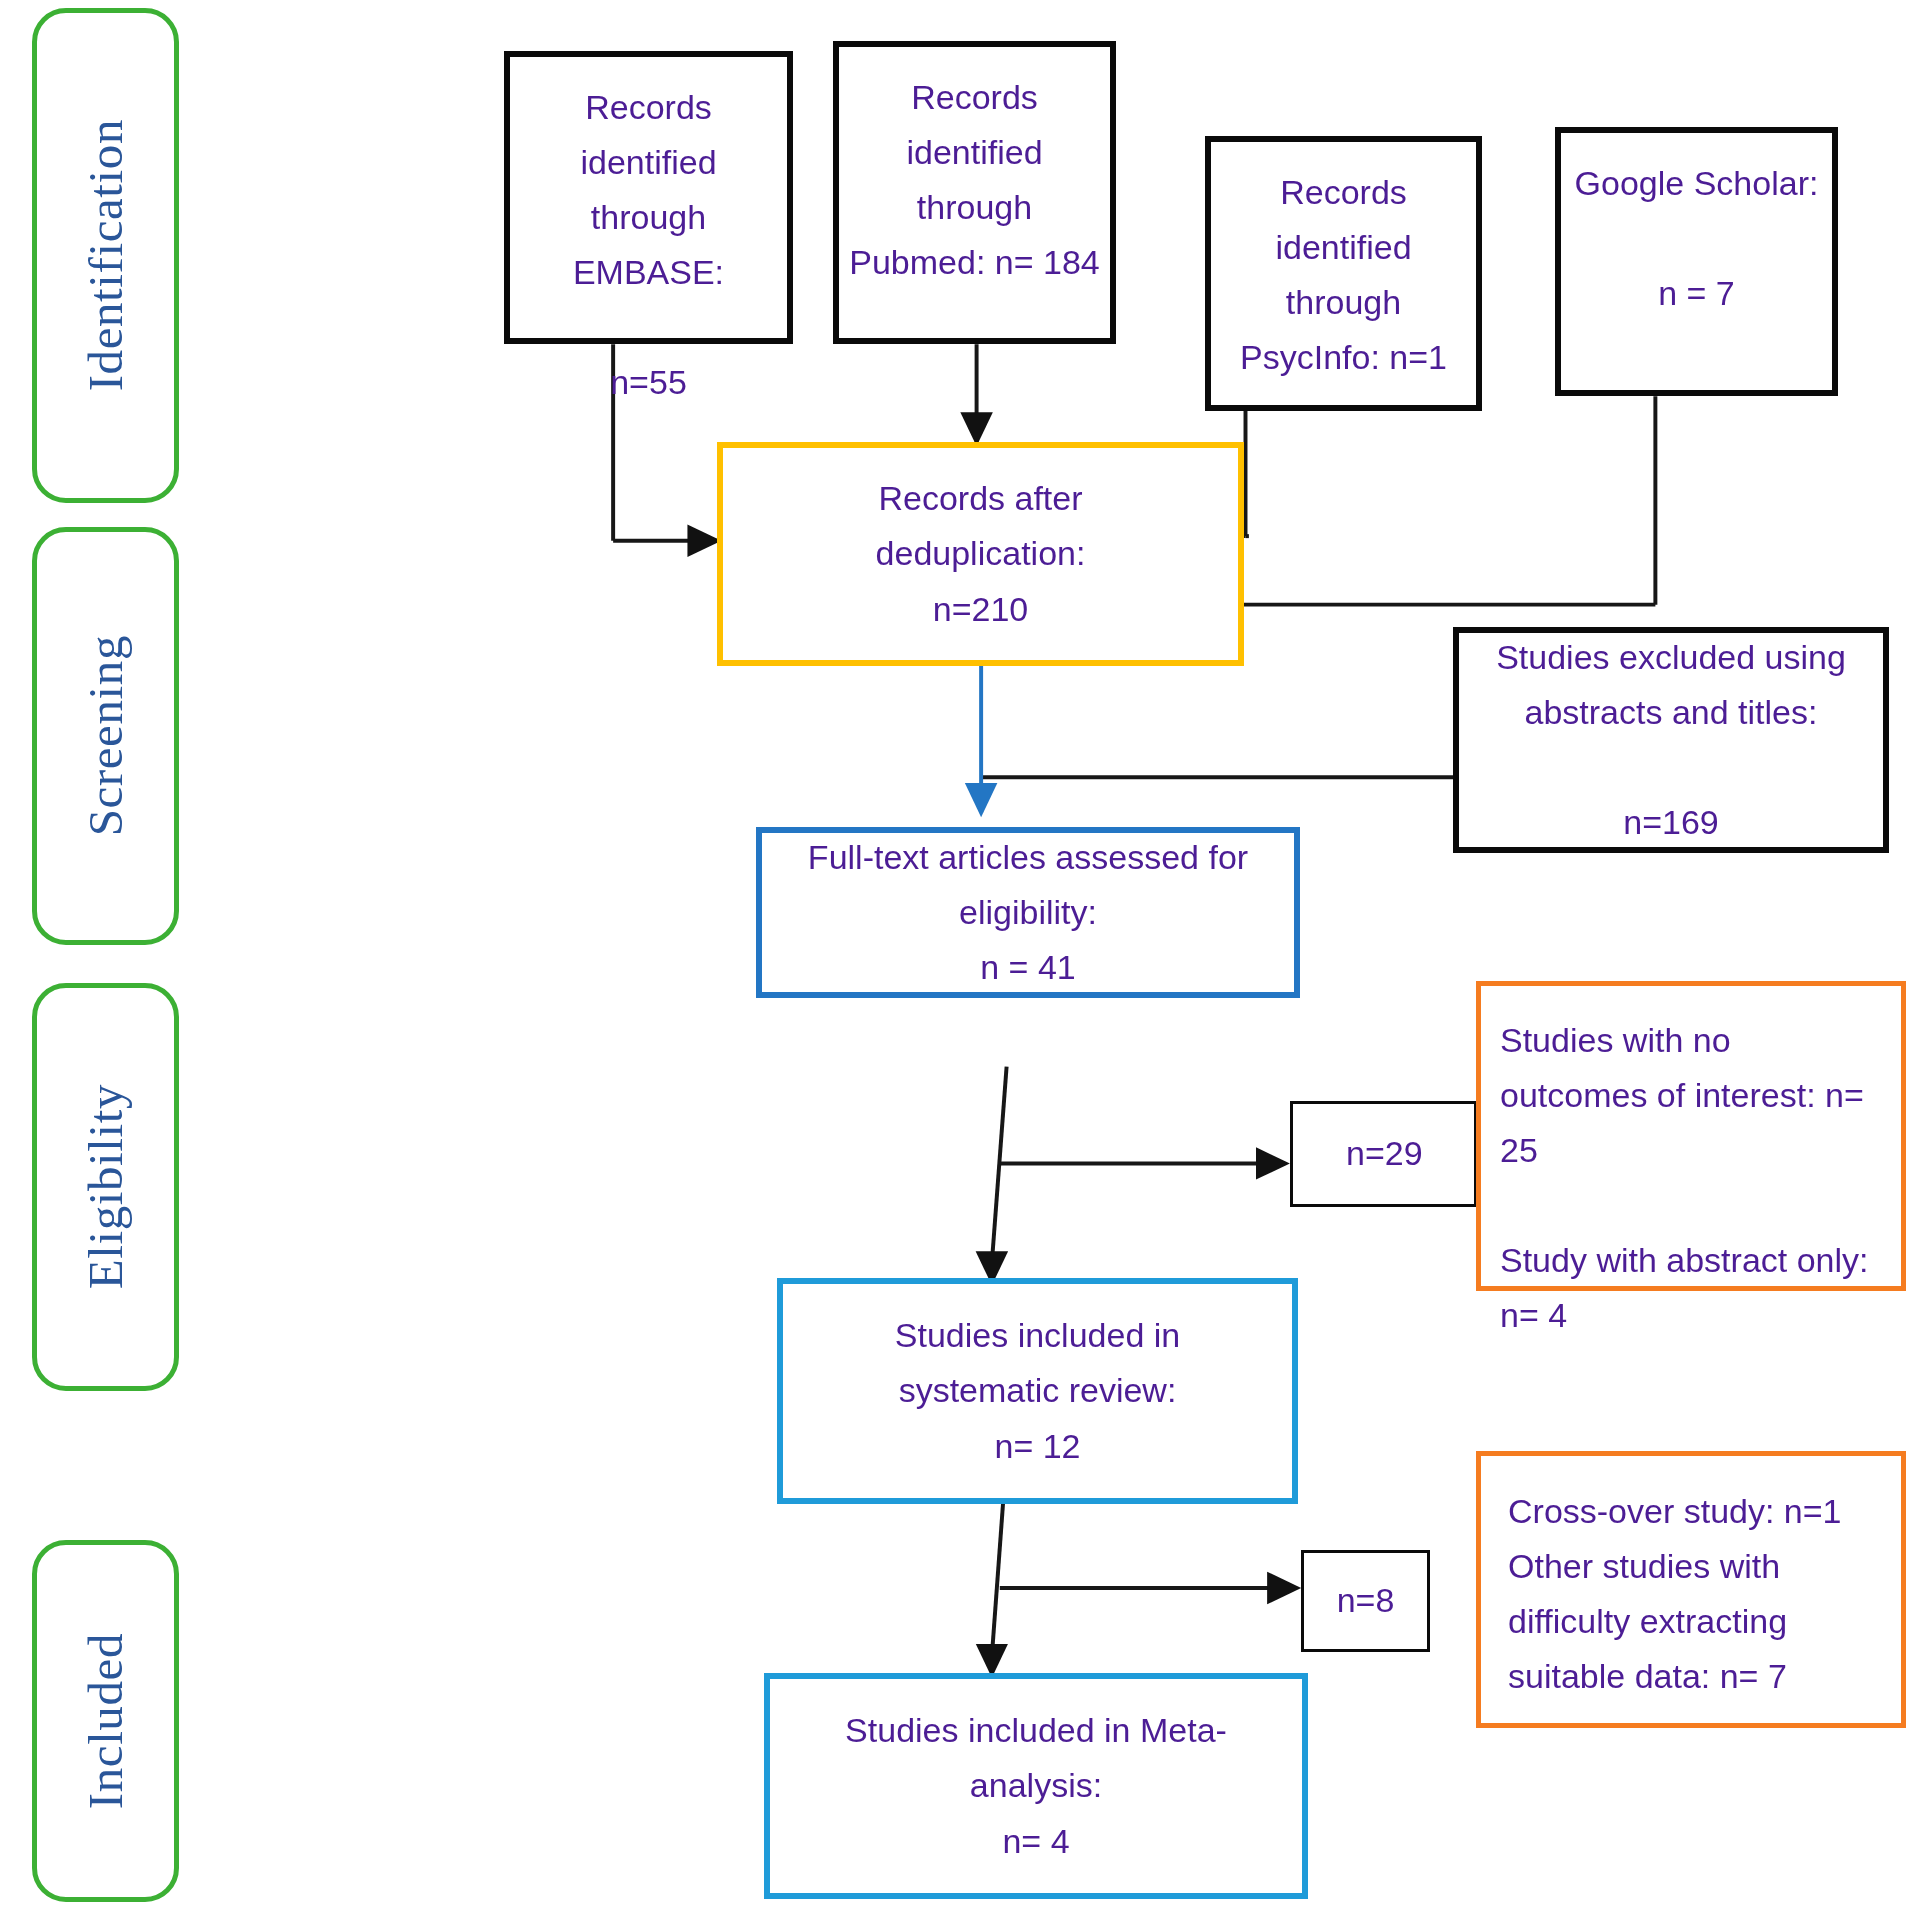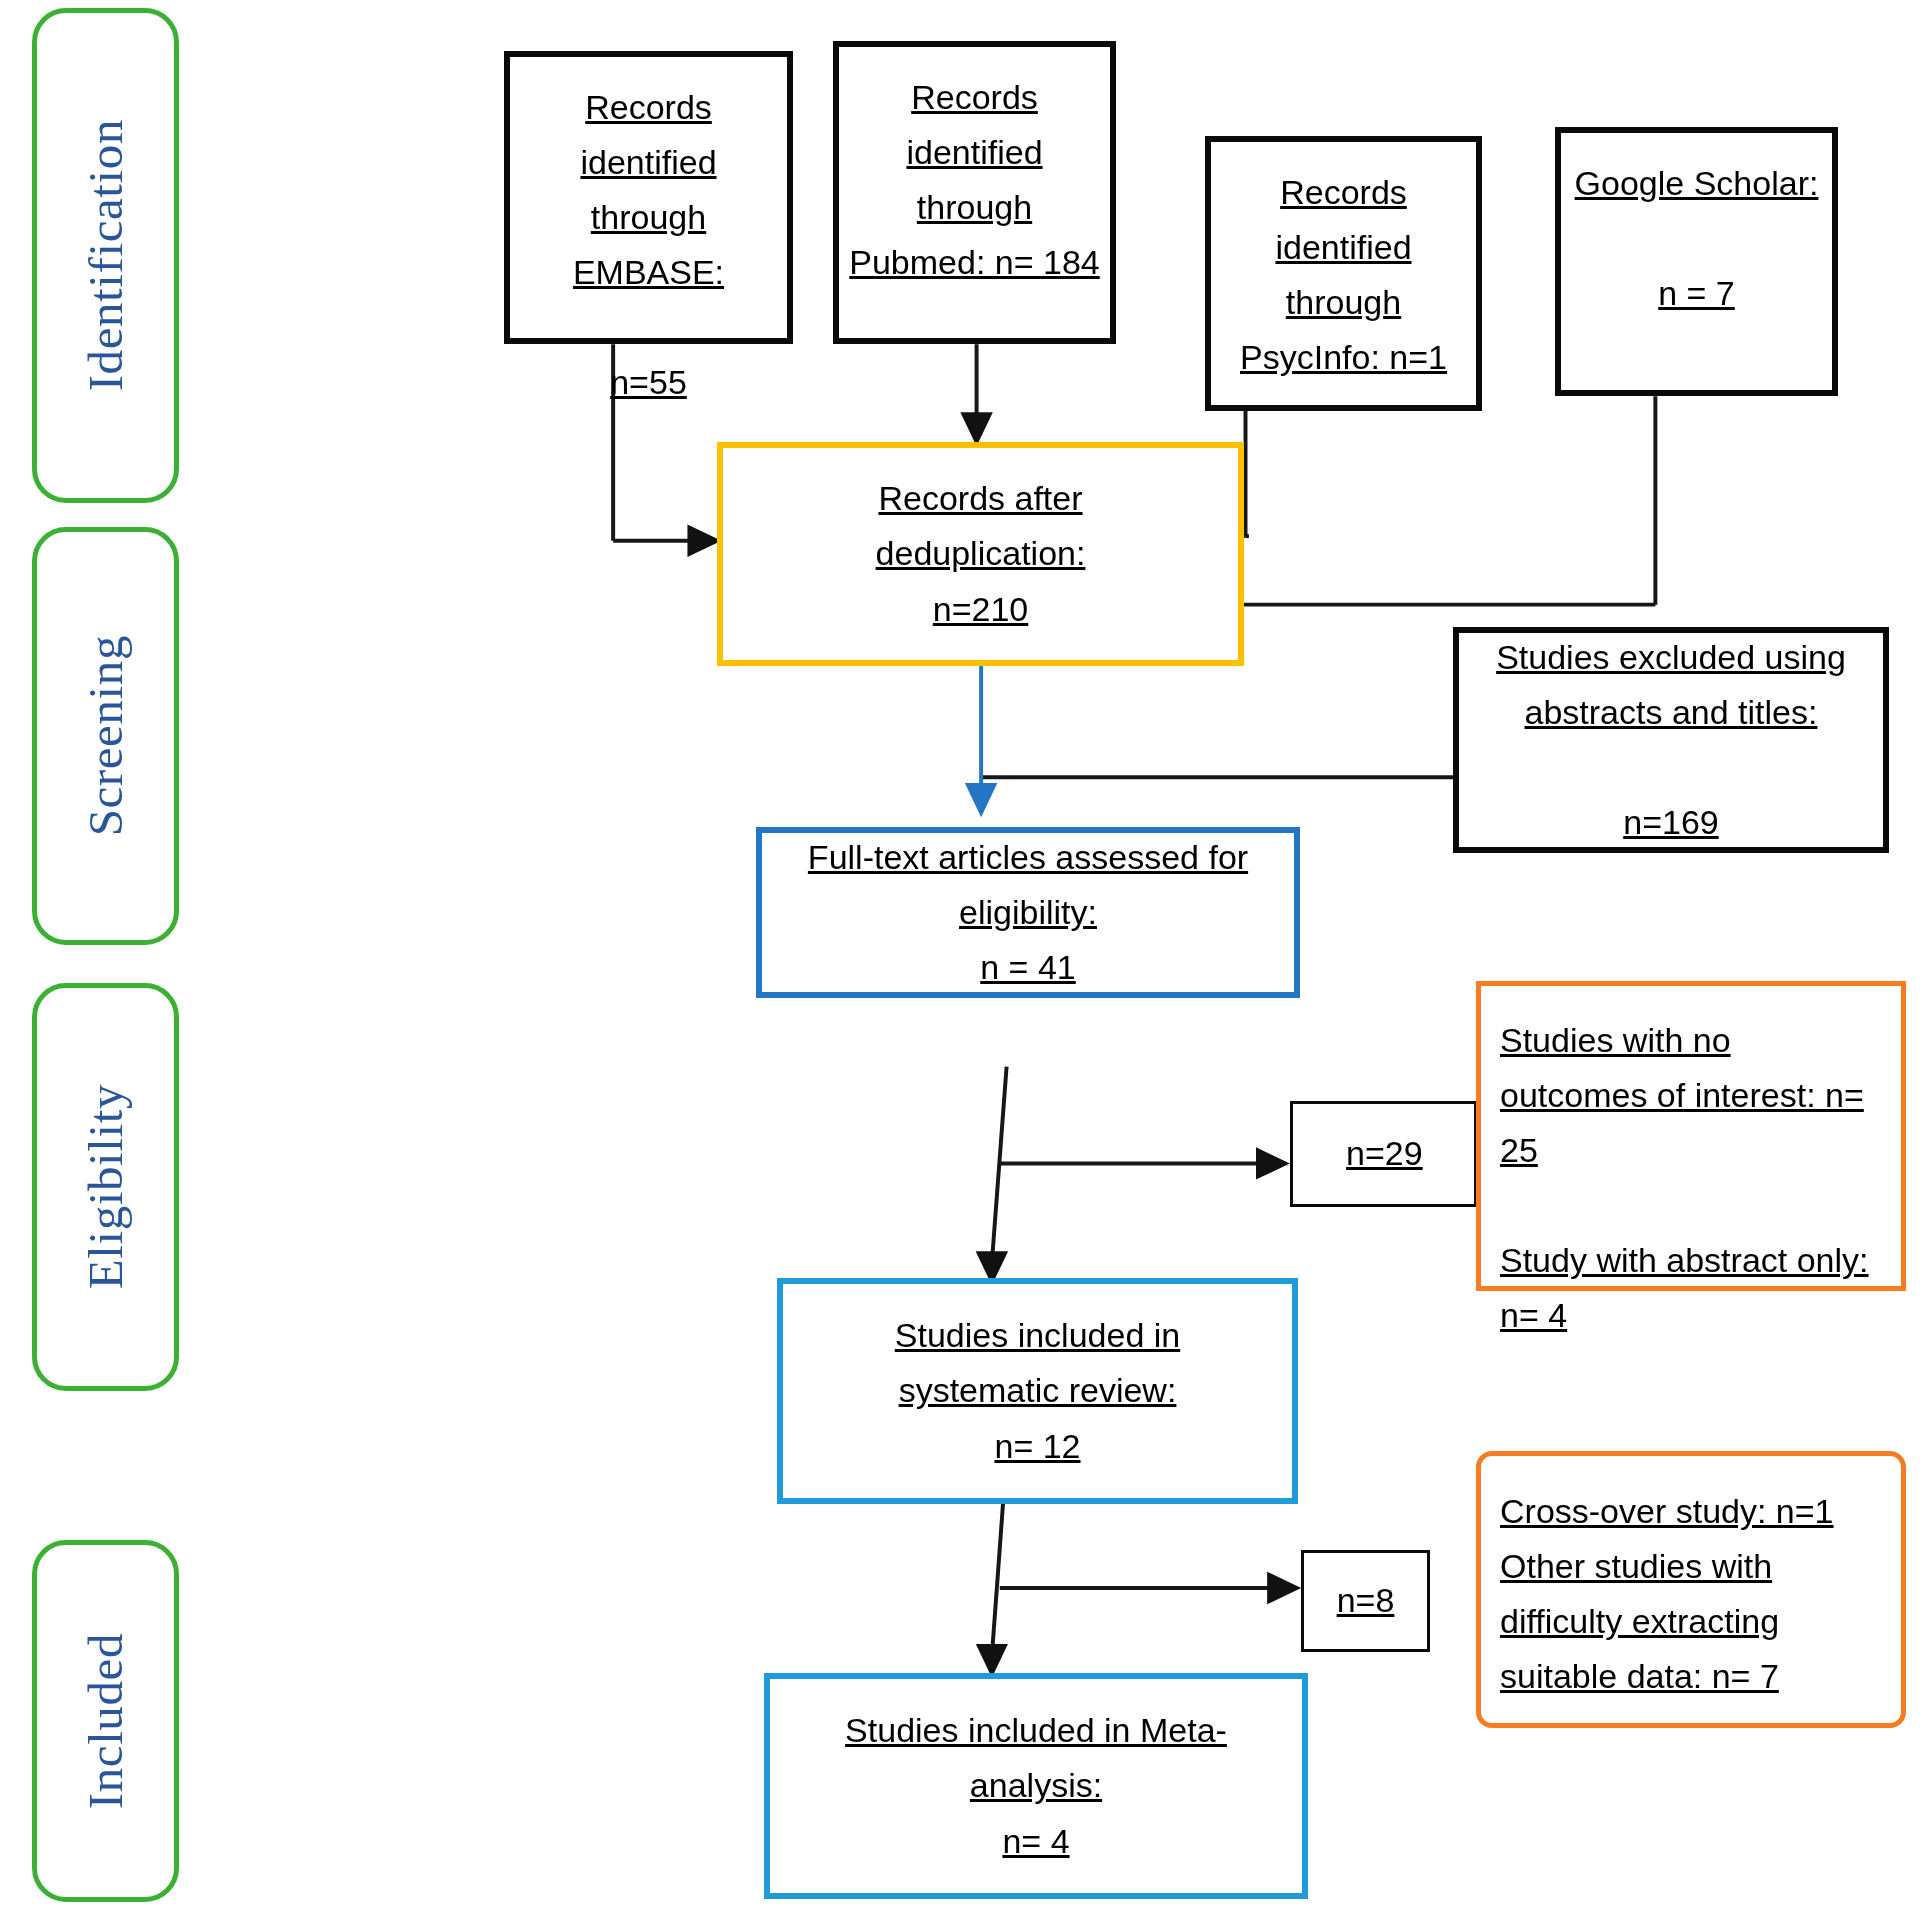--- a/index.html
+++ b/index.html
@@ -53,25 +53,24 @@
     background: #ffffff;
     display: flex;
     align-items: center;
     justify-content: center;
     padding: 5.7px 10.2px;
   }
   .fbox .txt {
     font-family: "Liberation Sans", sans-serif;
     font-size: 34px;
     line-height: 1.62;
-    color: #000000;
+    color: #4c1d95;
     text-align: center;
     white-space: pre-line;
     width: 100%;
-    text-decoration: underline;
   }
   .fbox.left-align .txt { text-align: left; }
   .fbox.top-align { align-items: flex-start; padding-top: 22.6px; }
 
   .b-black  { border: 6.2px solid #0a0a0a; }
   .b-amber  { border: 6.2px solid #FFC000; }
   .b-blue-d { border: 6.2px solid #2376C4; }
   .b-blue-l { border: 6.2px solid #1F9BD9; }
   .b-orange { border: 5.7px solid #F57C20; }
   .b-thin   { border: 3.4px solid #0a0a0a; }
@@ -202,21 +201,21 @@
   <div class="fbox b-blue-l" style="left:777px; top:1278px; width:521px; height:226px;">
     <span class="txt">Studies included in
 systematic review:
 n= 12</span>
   </div>
 
   <div class="fbox b-thin" style="left:1301px; top:1550px; width:129px; height:102px;">
     <span class="txt">n=8</span>
   </div>
 
-  <div class="fbox b-orange left-align top-align" style="left:1476px; top:1451px; width:430px; height:277px; padding:28px 19px;border-radius:16px;">
+  <div class="fbox b-orange left-align top-align" style="left:1476px; top:1451px; width:430px; height:277px; padding:28px 27px;">
     <span class="txt">Cross-over study: n=1
 Other studies with
 difficulty extracting
 suitable data:  n= 7</span>
   </div>
 
   <div class="fbox b-blue-l" style="left:764px; top:1673px; width:544px; height:226px;">
     <span class="txt">Studies included in Meta-
 analysis:
 n= 4</span>

